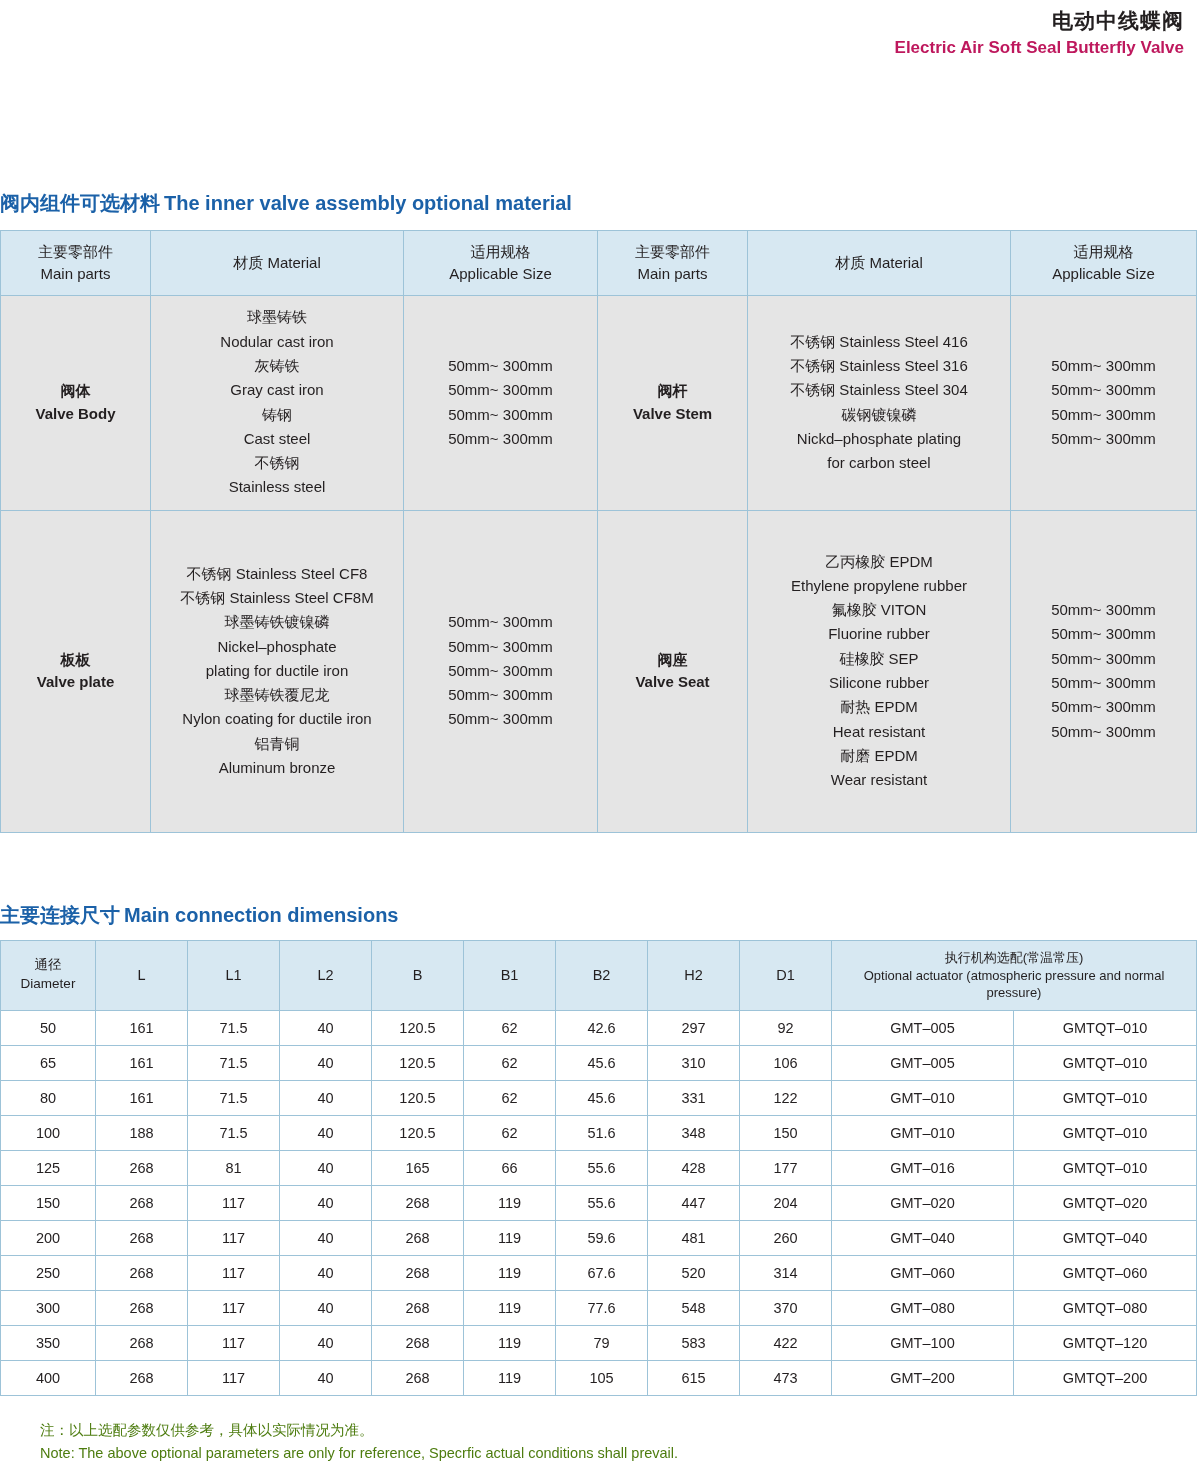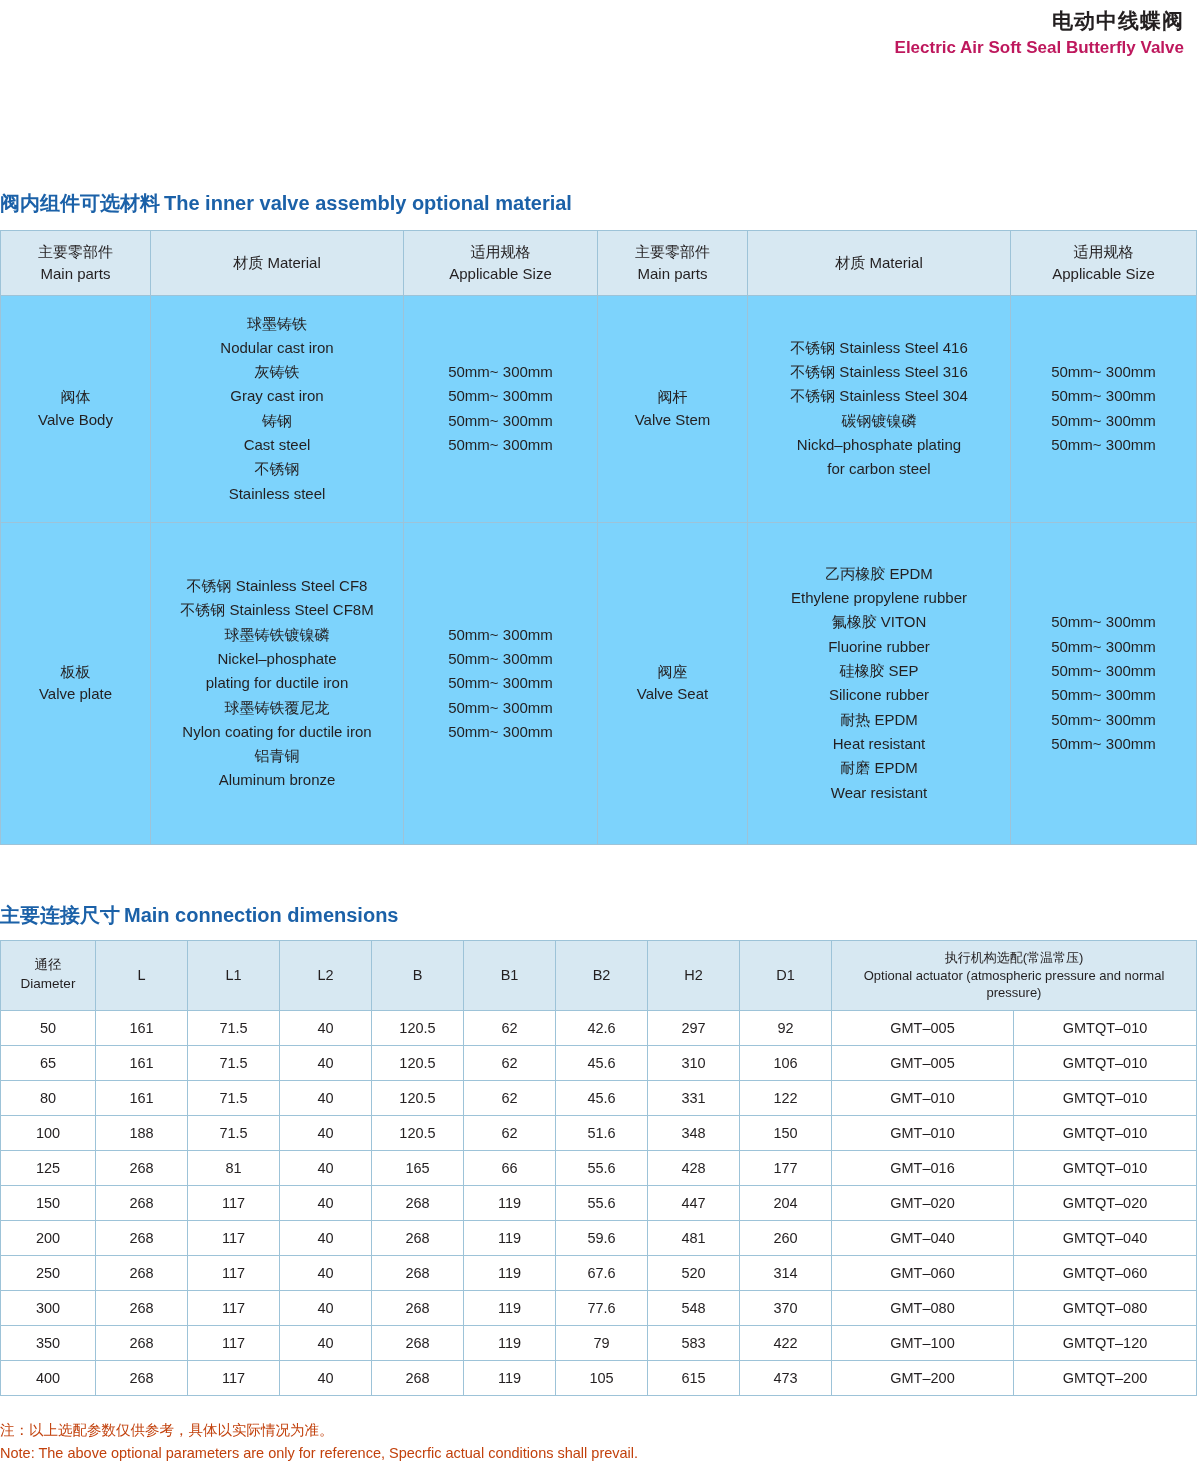--- a/index.html
+++ b/index.html
@@ -63,27 +63,27 @@
   }
   .tbl1 thead th {
     background: #d7e8f2;
     font-weight: normal;
     font-size: 15px;
     line-height: 1.45;
     padding: 10px 4px;
     color: #231f20;
   }
   .tbl1 tbody td {
-    background: #7dd3fc;
+    background: #e5e5e5;
     font-size: 15px;
     line-height: 1.62;
-    padding: 16px 6px;
+    padding: 4px 6px;
     color: #231f20;
   }
-  .tbl1 tbody td.partname { font-size: 15px; line-height: 1.5; }
+  .tbl1 tbody td.partname { font-size: 15px; line-height: 1.5; font-weight: bold; }
   .cellline { display: block; }
 
   
   .tbl2 {
     position: absolute;
     left: 0px; top: 940px;
     width: 1196px;
     border-collapse: collapse;
     table-layout: fixed;
   }
@@ -106,21 +106,22 @@
     background: #ffffff;
     padding: 9px 3px;
   }
 
   
   .note {
     position: absolute;
     left: 0px; top: 1419px;
     font-size: 14.5px;
     line-height: 1.6;
-    color: #c2410c;
+    color: #4d7c0f;
+    padding-left: 40px;
   }
 </style>
 </head>
 <body>
 
 <div class="page">
 
   <div class="header">
     <div class="cn">电动中线蝶阀</div>
     <div class="en">Electric Air Soft Seal Butterfly Valve</div>

